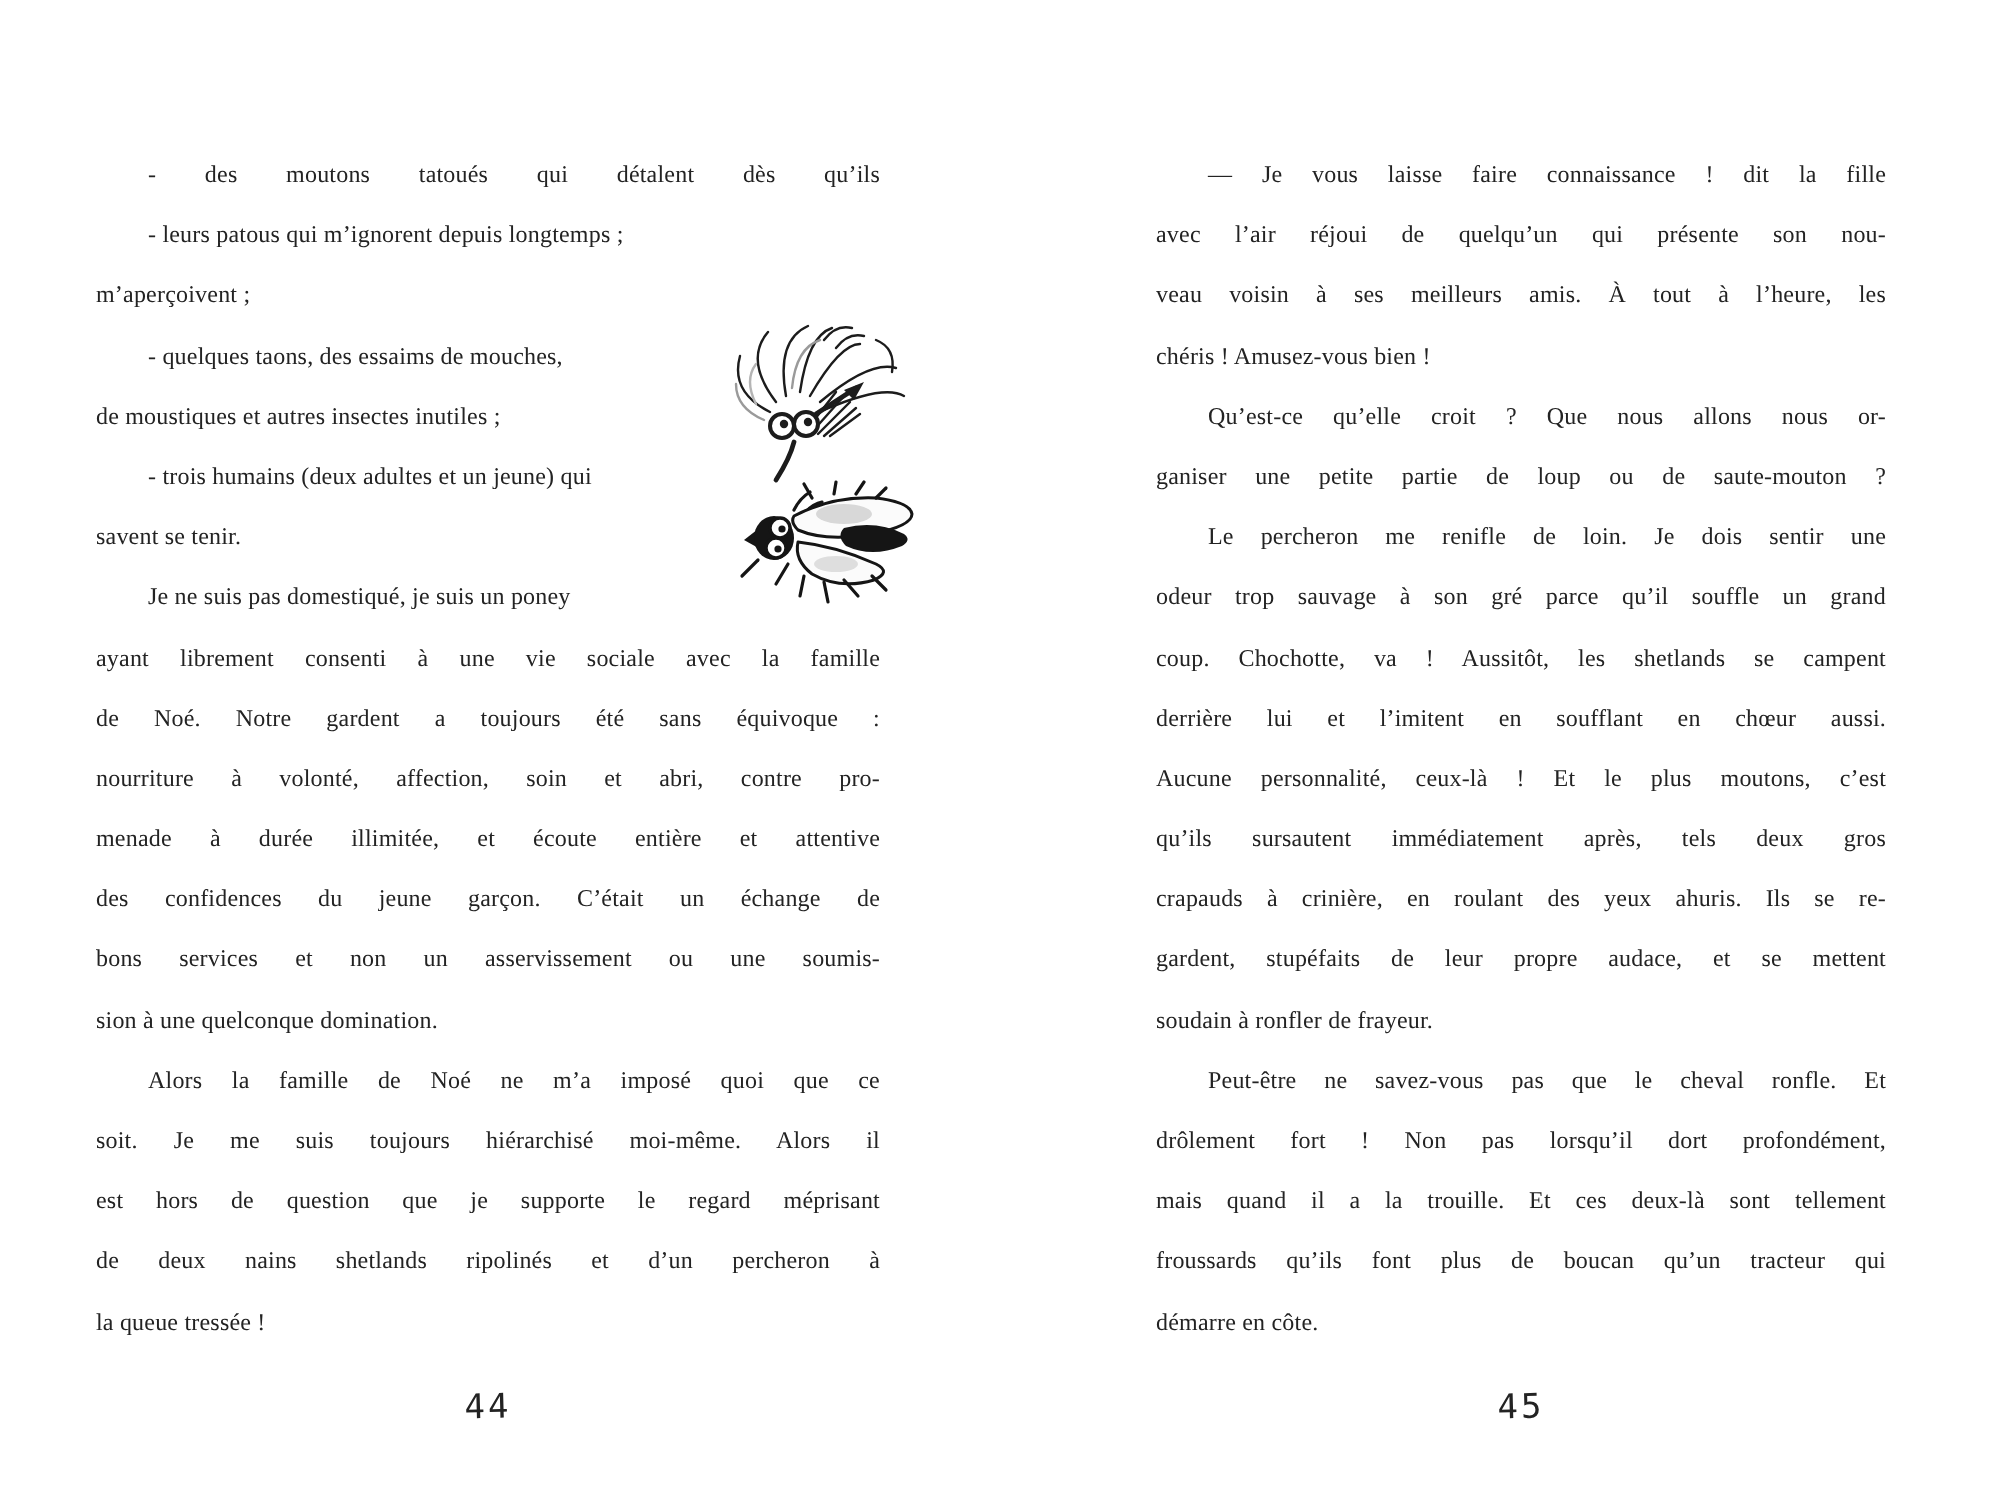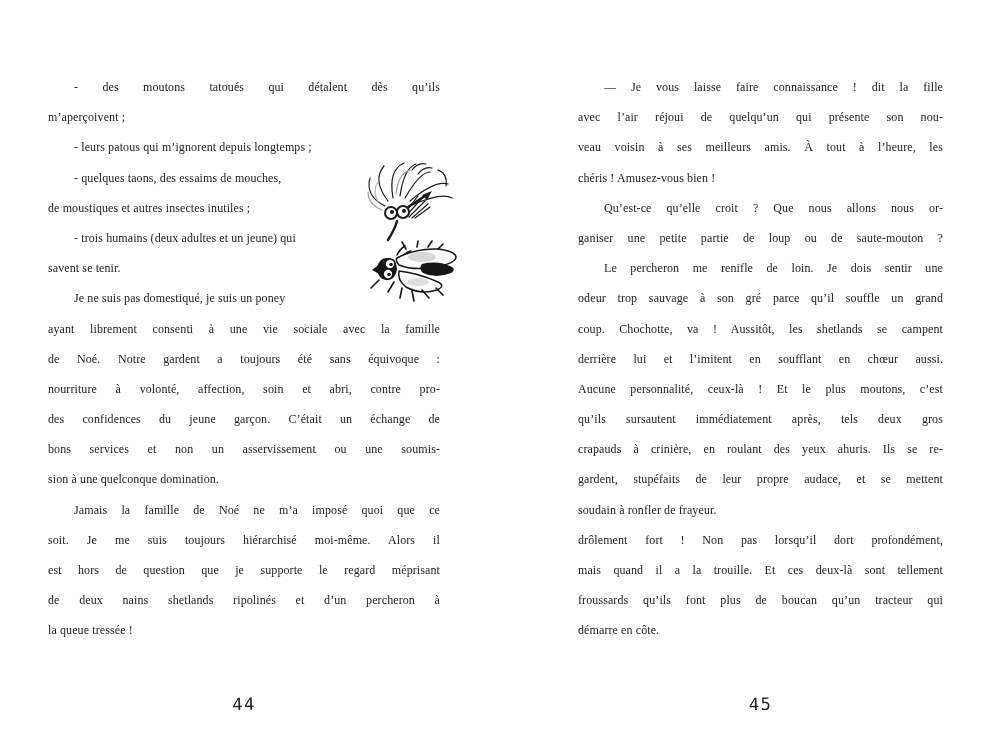--- a/index.html
+++ b/index.html
@@ -49,34 +49,35 @@
   .illus path, .illus line { stroke-linecap:round; stroke-linejoin:round; }
 </style>
 </head>
 <body>
 
 <div class="spread">
 
   <div class="page page-left">
     <div class="textcol">
         <div class="line ind just">- des moutons tatoués qui détalent dès qu’ils</div>
+        <div class="line ind">- leurs patous qui m’ignorent depuis longtemps ;</div>
         <div class="line">m’aperçoivent ;</div>
-        <div class="line ind">- leurs patous qui m’ignorent depuis longtemps ;</div>
         <div class="line ind">- quelques taons, des essaims de mouches,</div>
         <div class="line">de moustiques et autres insectes inutiles ;</div>
         <div class="line ind">- trois humains (deux adultes et un jeune) qui</div>
         <div class="line">savent se tenir.</div>
         <div class="line ind">Je ne suis pas domestiqué, je suis un poney</div>
         <div class="line just">ayant librement consenti à une vie sociale avec la famille</div>
         <div class="line just">de Noé. Notre gardent a toujours été sans équivoque :</div>
         <div class="line just">nourriture à volonté, affection, soin et abri, contre pro-</div>
+        <div class="line just">menade à durée illimitée, et écoute entière et attentive</div>
         <div class="line just">des confidences du jeune garçon. C’était un échange de</div>
         <div class="line just">bons services et non un asservissement ou une soumis-</div>
         <div class="line">sion à une quelconque domination.</div>
-        <div class="line ind just">Jamais la famille de Noé ne m’a imposé quoi que ce</div>
+        <div class="line ind just">Alors la famille de Noé ne m’a imposé quoi que ce</div>
         <div class="line just">soit. Je me suis toujours hiérarchisé moi-même. Alors il</div>
         <div class="line just">est hors de question que je supporte le regard méprisant</div>
         <div class="line just">de deux nains shetlands ripolinés et d’un percheron à</div>
         <div class="line">la queue tressée !</div>
       </div>
 
     <svg class="illus illus-mosquito" viewBox="0 0 102 92" fill="none" stroke="#1c1c1c" stroke-width="1.2">
 
       <path d="M27,50 Q7,40 12,22"></path>
       <path d="M30,45 Q14,24 26,10"></path>
@@ -156,20 +157,21 @@
         <div class="line just">ganiser une petite partie de loup ou de saute-mouton ?</div>
         <div class="line ind just">Le percheron me renifle de loin. Je dois sentir une</div>
         <div class="line just">odeur trop sauvage à son gré parce qu’il souffle un grand</div>
         <div class="line just">coup. Chochotte, va ! Aussitôt, les shetlands se campent</div>
         <div class="line just">derrière lui et l’imitent en soufflant en chœur aussi.</div>
         <div class="line just">Aucune personnalité, ceux-là ! Et le plus moutons, c’est</div>
         <div class="line just">qu’ils sursautent immédiatement après, tels deux gros</div>
         <div class="line just">crapauds à crinière, en roulant des yeux ahuris. Ils se re-</div>
         <div class="line just">gardent, stupéfaits de leur propre audace, et se mettent</div>
         <div class="line">soudain à ronfler de frayeur.</div>
+        <div class="line ind just">Peut-être ne savez-vous pas que le cheval ronfle. Et</div>
         <div class="line just">drôlement fort ! Non pas lorsqu’il dort profondément,</div>
         <div class="line just">mais quand il a la trouille. Et ces deux-là sont tellement</div>
         <div class="line just">froussards qu’ils font plus de boucan qu’un tracteur qui</div>
         <div class="line">démarre en côte.</div>
       </div>
     <div class="pagenum">45</div>
   </div>
 
 </div>
 

